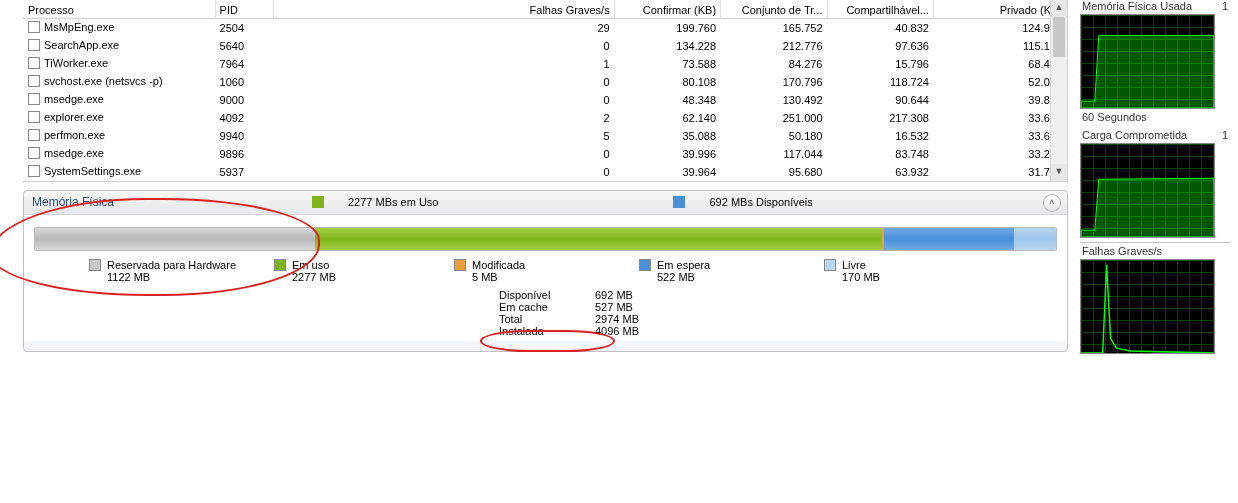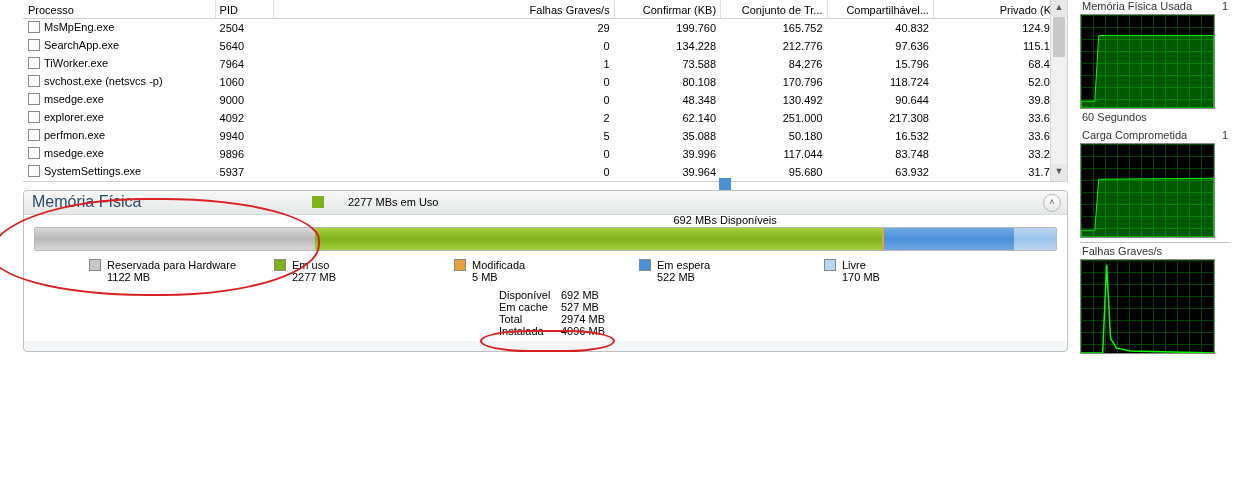--- a/index.html
+++ b/index.html
@@ -112,25 +112,25 @@
   .mem-header {
     display: flex;
     align-items: center;
     height: 24px;
     padding: 0 8px;
     background: linear-gradient(#f8f8f8,#e6e7e8);
     border-bottom: 1px solid #d8d8d8;
     border-radius: 4px 4px 0 0;
     position: relative;
   }
-  .mem-header .title { flex: 0 0 280px; font-size: 16px; color:#2a4a6a;}
+  .mem-header .title { flex: 0 0 280px; font-size: 12px; color:#2a4a6a;}
   .mem-header .inuse, .mem-header .avail {
     display: flex; align-items: center; gap:24px;
   }
-  .mem-header .avail { margin-left: 235px; flex-direction: column; }
+  .mem-header .avail { margin-left: 235px; }
   .sq {
     display:inline-block; width:12px; height:12px;
   }
   .sq-green { background:#7fb31a; }
   .sq-blue  { background:#4a90d9; }
   .collapse-btn {
     position:absolute; right:6px; top:3px;
     width:18px;height:18px;
     border:1px solid #b8b8b8;
     border-radius:50%;
@@ -167,21 +167,21 @@
   .leg-sq { width:12px;height:12px;display:inline-block; border:1px solid #888;}
   .leg-reserved{ background:#c8c8c8; } .leg-inuse{background:#7fb31a;}
   .leg-mod{background:#e8a23b;} .leg-standby{background:#4a90d9;} .leg-free{background:#b9d6f2;}
 
   .mem-totals {
     margin-top:6px;
     margin-left:465px;
     font-size:11px;
   }
   .mem-totals div { display:flex; }
-  .mem-totals .lab { width:62px; }
+  .mem-totals .lab { width:96px; }
   .mem-totals .val { width:65px; text-align:left; }
 
   
   .anno-oval {
     position:absolute;
     border:2px solid #d92020;
     border-radius:50%;
     background:transparent;
     pointer-events:none;
   }

